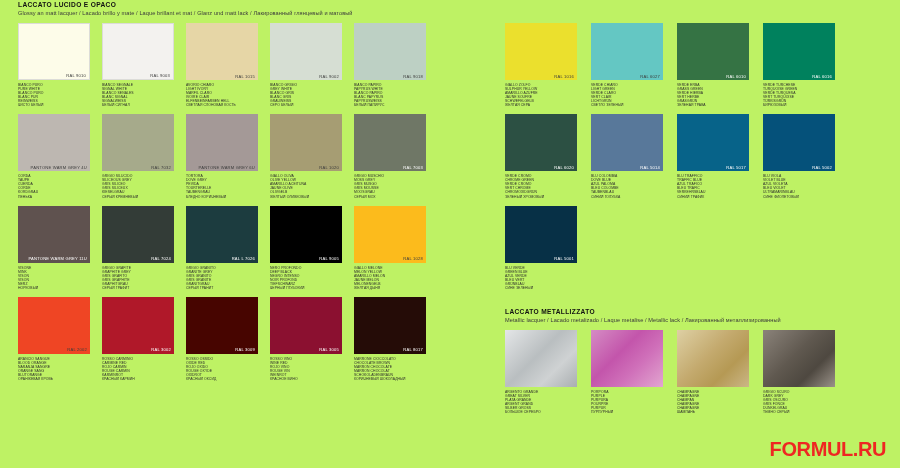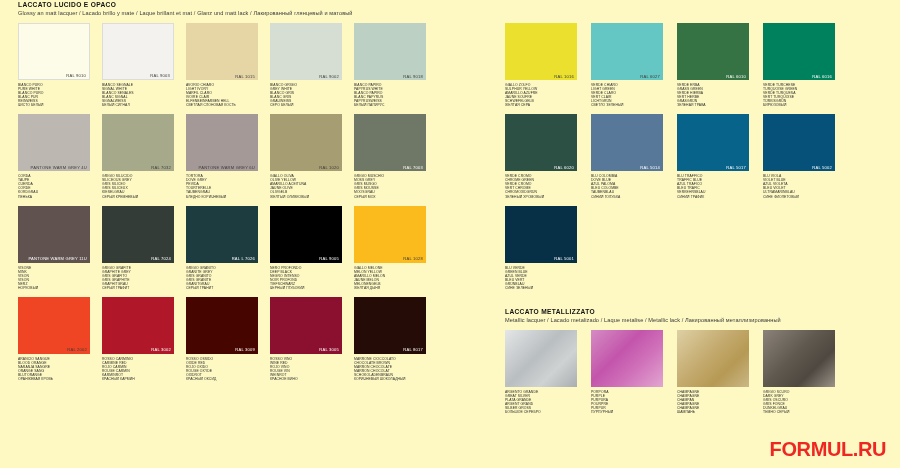--- a/index.html
+++ b/index.html
@@ -10,21 +10,21 @@
   body {
     width: 900px;
     height: 468px;
     position: relative;
     font-family: "Liberation Sans", sans-serif;
     overflow: hidden;
   }
   .page {
     position: absolute;
     inset: 0;
-    background: #fef9c3;
+    background: #bef264;
     text-decoration: underline;
   }
   .col {
     position: absolute;
     top: 0;
   }
   .col-left  { left: 18px;  width: 425px; }
   .col-right { left: 505px; width: 390px; }
 
   .section-head {

